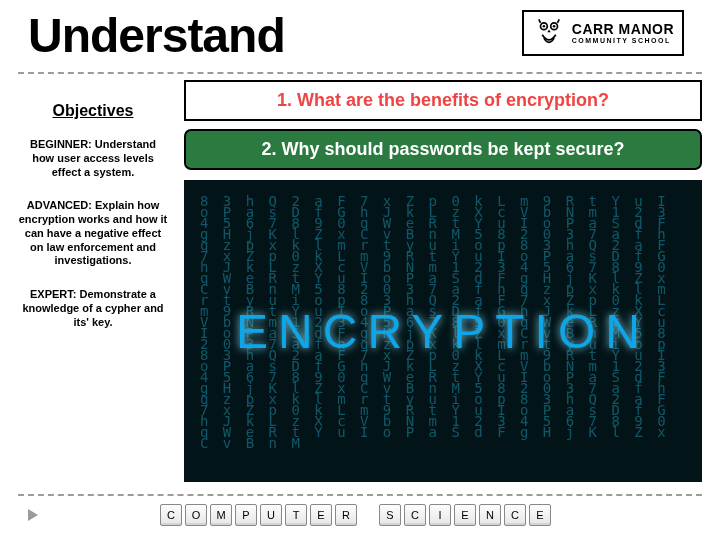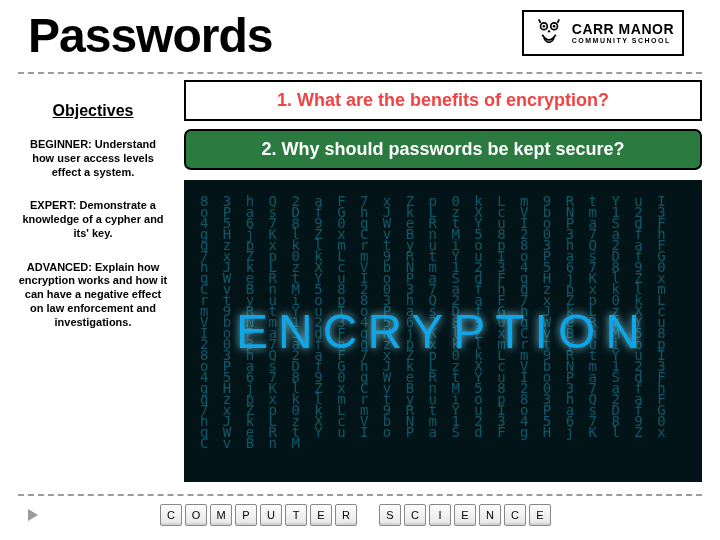--- a/index.html
+++ b/index.html
@@ -145,21 +145,21 @@
     border-radius: 2px;
     font-family: Arial, sans-serif;
     box-shadow: inset 0 -2px 0 rgba(0,0,0,0.08);
   }
   .key-gap { width: 18px; }
 </style>
 </head>
 <body>
 
 <div class="header">
-  <div class="title">Passwords</div>
+  <div class="title">Understand</div>
   <div class="logo-box">
     <span class="owl-icon">
       <svg width="34" height="34" viewBox="0 0 40 40">
         <circle cx="14" cy="12" r="4" fill="none" stroke="#000" stroke-width="2"></circle>
         <circle cx="26" cy="12" r="4" fill="none" stroke="#000" stroke-width="2"></circle>
         <circle cx="14" cy="12" r="1.5" fill="#000"></circle>
         <circle cx="26" cy="12" r="1.5" fill="#000"></circle>
         <path d="M10 8 L8 4 M30 8 L32 4" stroke="#000" stroke-width="2"></path>
         <path d="M12 22 Q20 34 28 22" fill="none" stroke="#000" stroke-width="2"></path>
         <path d="M14 26 Q20 36 26 26" fill="none" stroke="#000" stroke-width="2"></path>
@@ -176,26 +176,26 @@
 <hr class="dashed">
 
 <div class="content">
   <div class="sidebar">
     <div class="sidebar-heading">Objectives</div>
     <div class="obj-block">
       <span>BEGINNER:</span>
       <span>Understand how user access levels effect a system.</span>
     </div>
     <div class="obj-block">
+      <span>ADVANCED:</span>
+      <span>Explain how encryption works and how it can have a negative effect on law enforcement and investigations.</span>
+    </div>
+    <div class="obj-block">
       <span>EXPERT:</span>
       <span>Demonstrate a knowledge of a cypher and its' key.</span>
-    </div>
-    <div class="obj-block">
-      <span>ADVANCED:</span>
-      <span>Explain how encryption works and how it can have a negative effect on law enforcement and investigations.</span>
     </div>
   </div>
 
   <div class="main">
     <div class="bar white">1. What are the benefits of encryption?</div>
     <div class="bar green">2. Why should passwords be kept secure?</div>
     <div class="encryption-img">
       <div class="noise">8 3 h Q 2 a F 7 x Z p 0 k L m 9 R t Y u I o P a s D f G h J k L z X c V b N m 1 2 3 4 5 6 7 8 9 0 q W e R t Y u I o P a S d F g H j K l Z x C v B n M 5 8 2 0 3 7 a f h q z p x k l m r t y u i o p 8 3 h Q 2 a F 7 x Z p 0 k L m 9 R t Y u I o P a s D f G h J k L z X c V b N m 1 2 3 4 5 6 7 8 9 0 q W e R t Y u I o P a S d F g H j K l Z x C v B n M 5 8 2 0 3 7 a f h q z p x k l m r t y u i o p 8 3 h Q 2 a F 7 x Z p 0 k L m 9 R t Y u I o P a s D f G h J k L z X c V b N m 1 2 3 4 5 6 7 8 9 0 q W e R t Y u I o P a S d F g H j K l Z x C v B n M 5 8 2 0 3 7 a f h q z p x k l m r t y u i o p 8 3 h Q 2 a F 7 x Z p 0 k L m 9 R t Y u I o P a s D f G h J k L z X c V b N m 1 2 3 4 5 6 7 8 9 0 q W e R t Y u I o P a S d F g H j K l Z x C v B n M 5 8 2 0 3 7 a f h q z p x k l m r t y u i o p 8 3 h Q 2 a F 7 x Z p 0 k L m 9 R t Y u I o P a s D f G h J k L z X c V b N m 1 2 3 4 5 6 7 8 9 0 q W e R t Y u I o P a S d F g H j K l Z x C v B n M</div>
       <div class="encryption-word">ENCRYPTION</div>
     </div>

